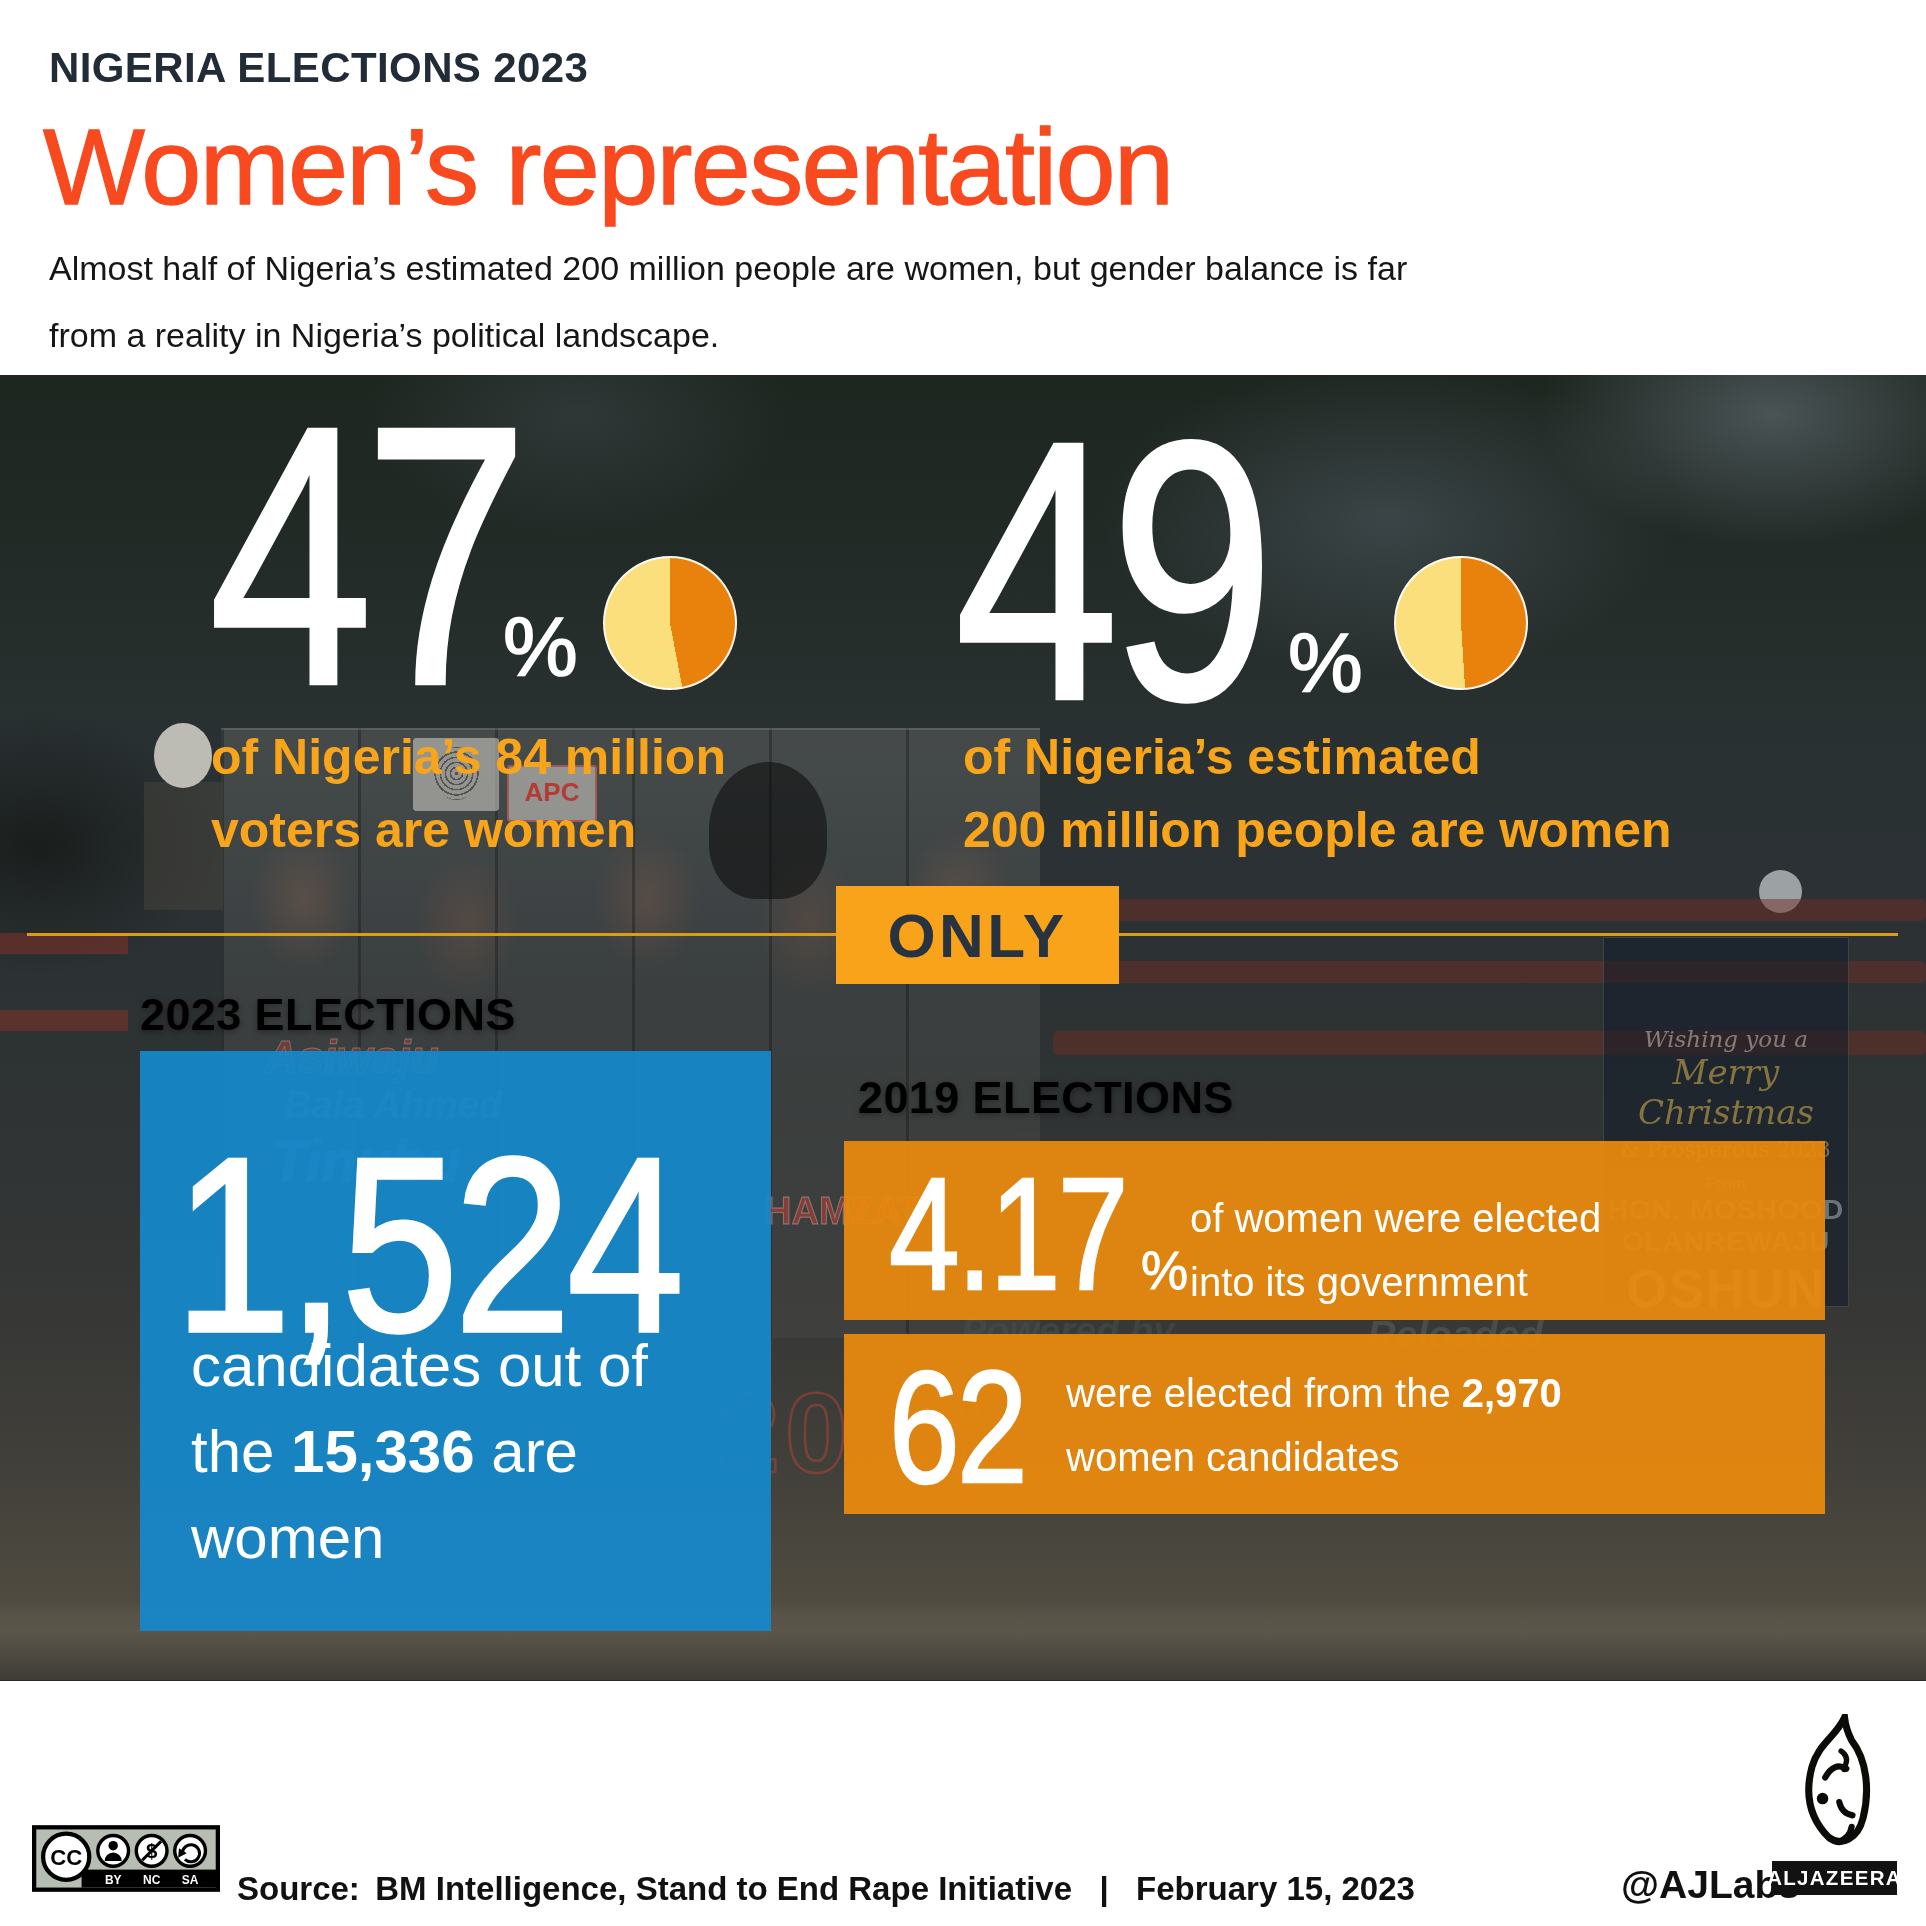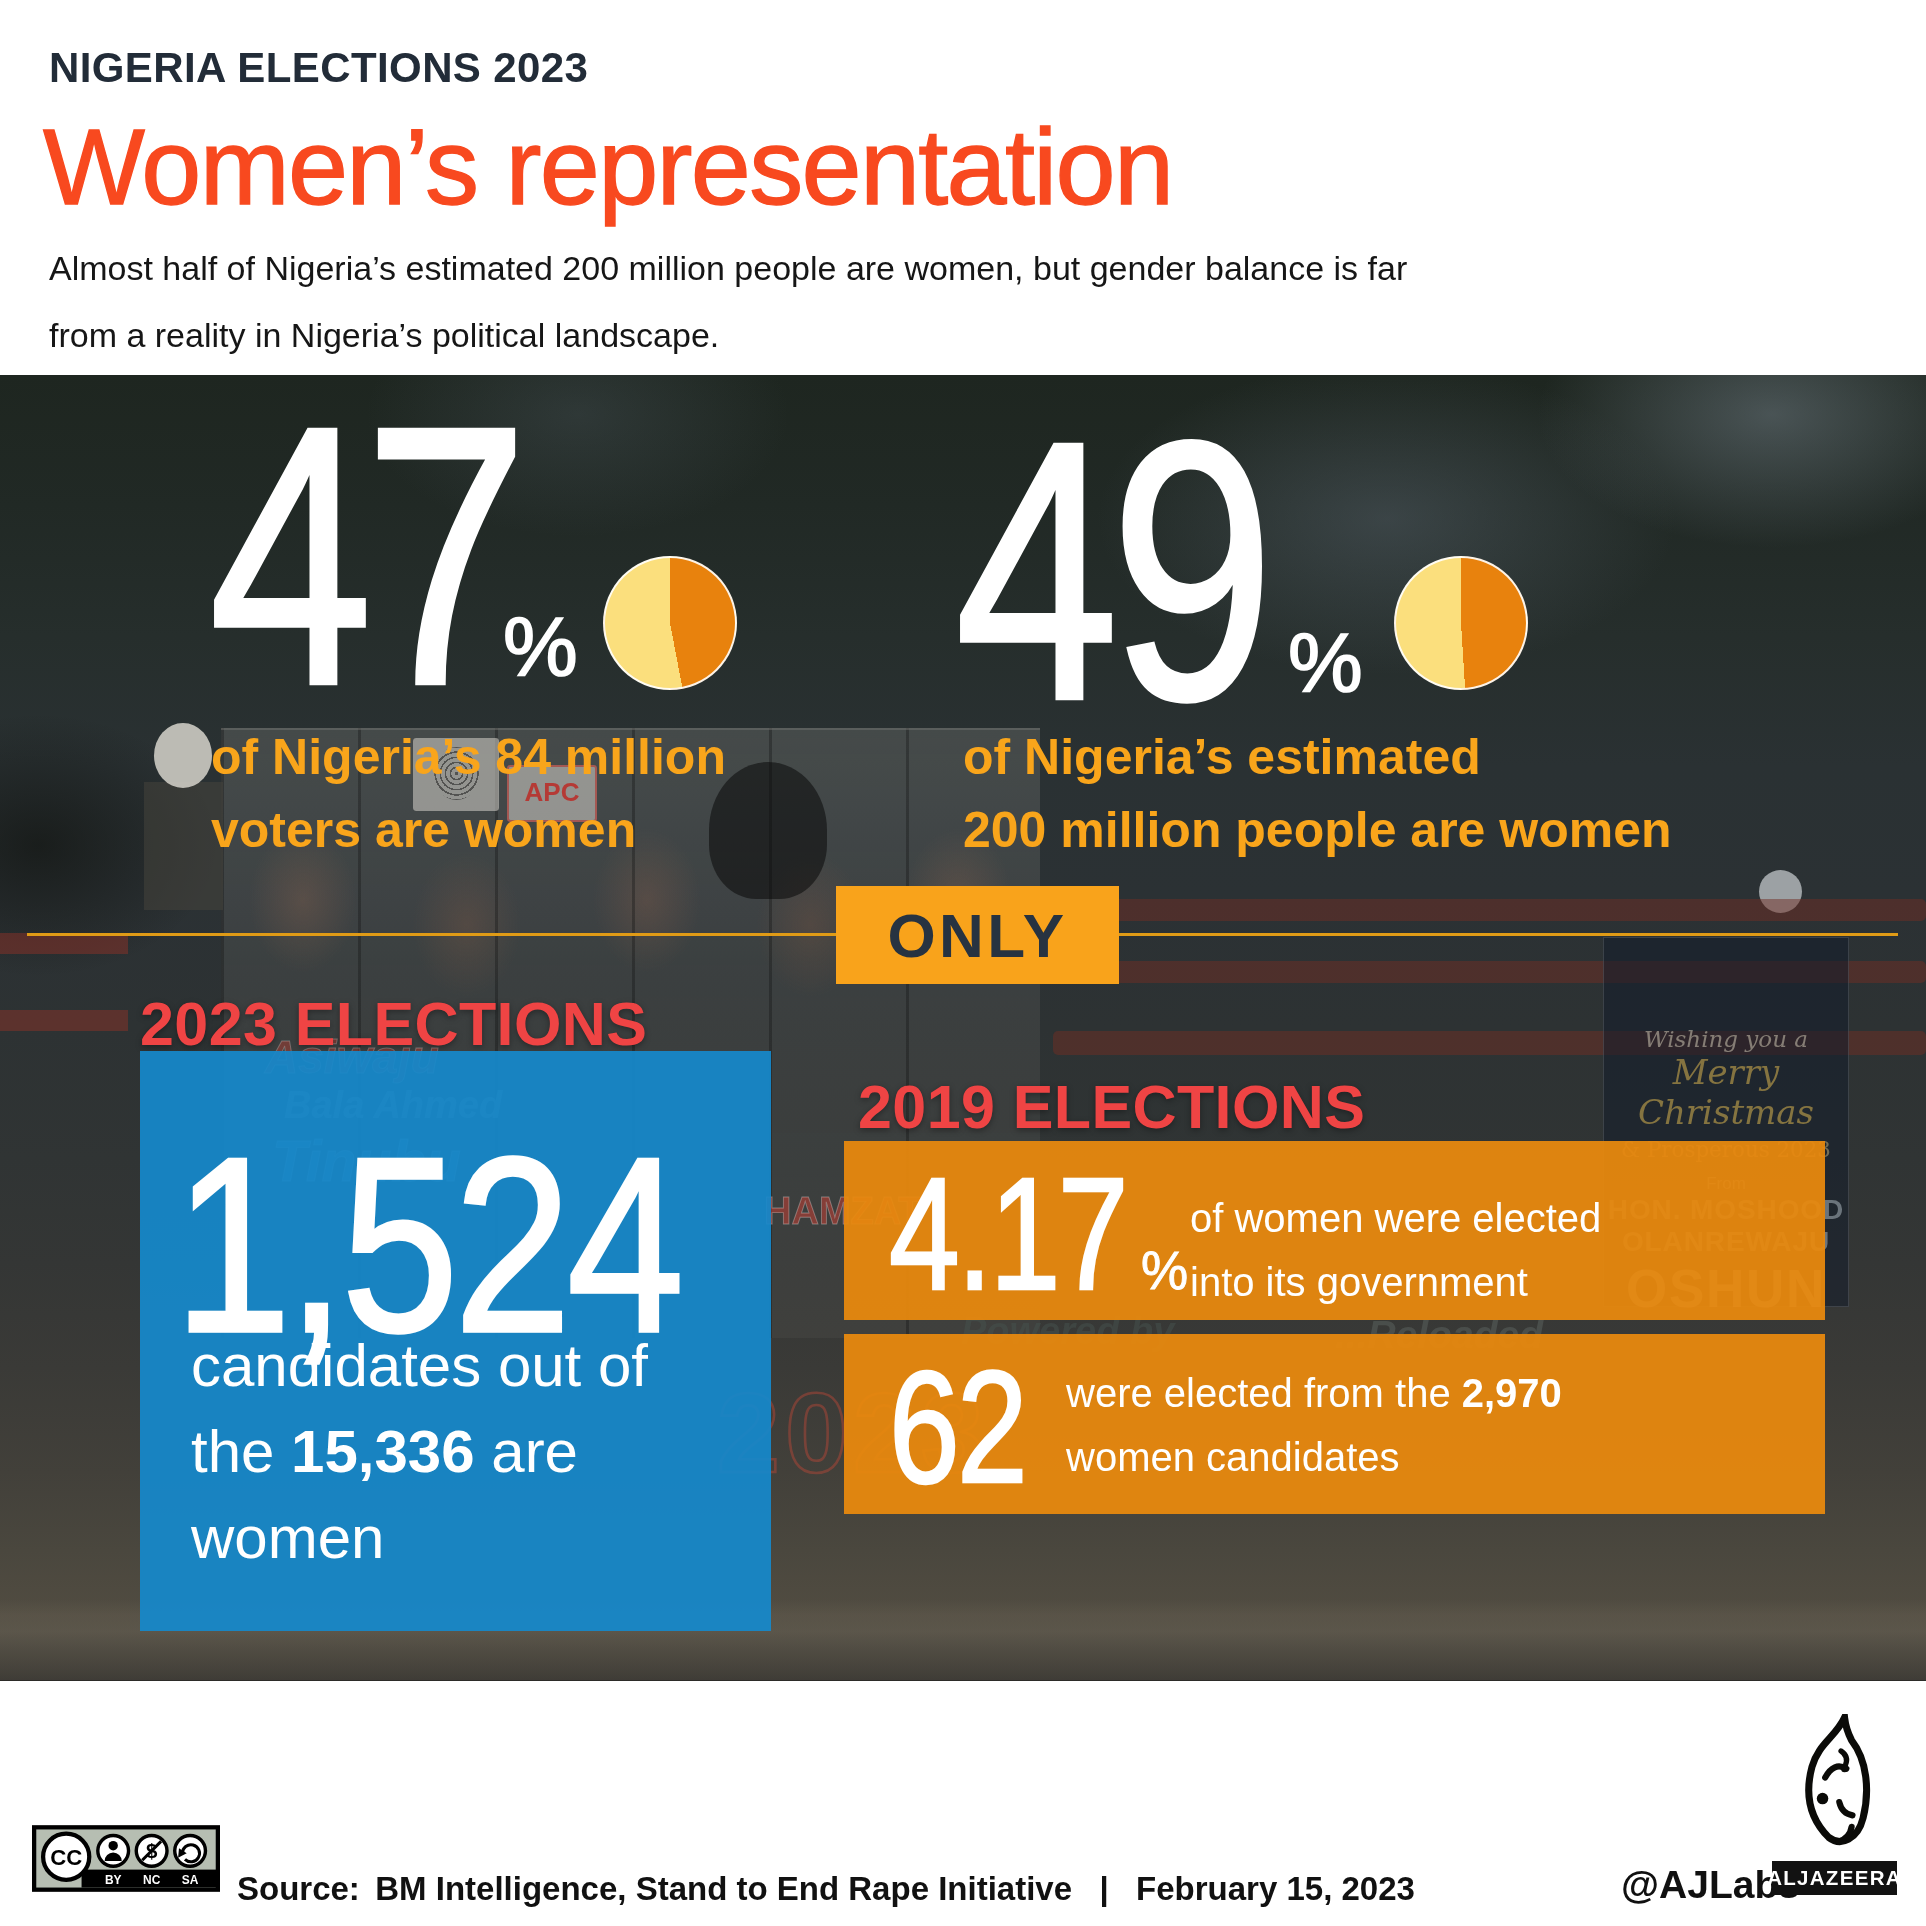--- a/index.html
+++ b/index.html
@@ -75,21 +75,21 @@
   .pie1{left:603px;top:556px;}
   .pie2{left:1394px;top:556px;}
   .caption{color:#f9a51b;font-size:50px;font-weight:700;line-height:73px;}
   .cap47{left:211px;top:721px;}
   .cap49{left:963px;top:721px;}
 
   .gold-line{left:27px;top:933px;width:1871px;height:3.4px;background:#e09b16;}
   .only-badge{left:836px;top:886px;width:283px;height:98px;background:#f9a31b;display:flex;align-items:center;justify-content:center;}
   .only-badge span{font-size:62px;font-weight:600;color:#273341;letter-spacing:3.4px;}
 
-  .sec-label{color:#ef4444;font-size:61px;font-weight:700;letter-spacing:0.4px;text-shadow:0 1.7px 6.8px rgba(0,0,0,.35);}
+  .sec-label{color:#000000;font-size:45px;font-weight:700;letter-spacing:0.4px;text-shadow:0 1.7px 6.8px rgba(0,0,0,.35);}
   .lab2023{left:140px;top:989px;}
   .lab2019{left:858px;top:1072px;}
 
   .blue-box{left:140px;top:1051px;width:631px;height:580px;background:rgba(21,137,203,.93);}
   .bb-num{left:34px;top:70px;font-size:248px;line-height:1;color:#fff;font-weight:400;letter-spacing:-5.1px;-webkit-text-stroke:3.4px #fff;transform:scaleX(.85);transform-origin:left top;}
   .bb-body{left:51px;top:272px;font-size:60px;line-height:86px;color:#fff;font-weight:500;}
   .bb-body b{font-weight:700;}
 
   .or-box{left:844px;width:981px;height:179px;background:rgba(233,137,14,.94);}
   .ob1{top:1141px;}

